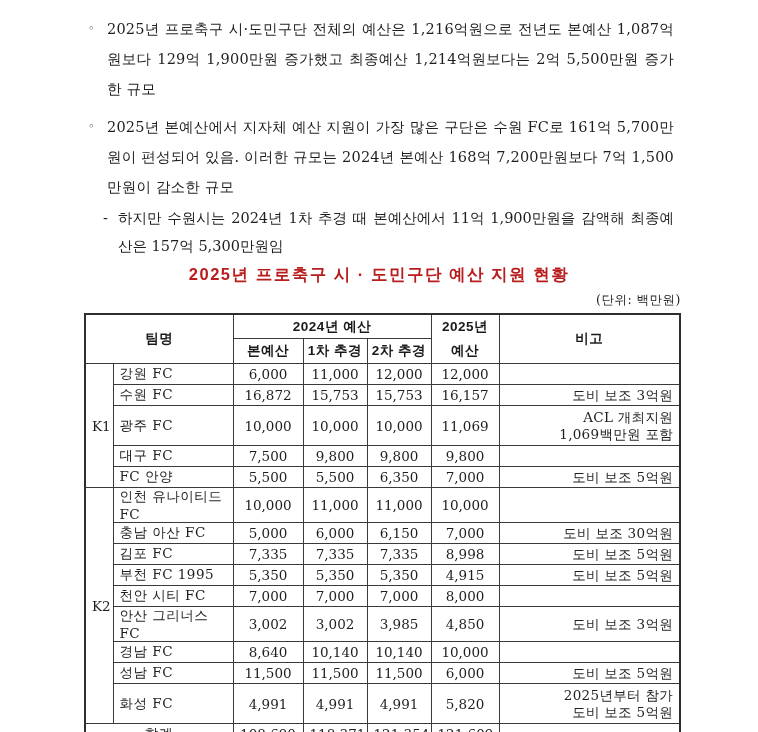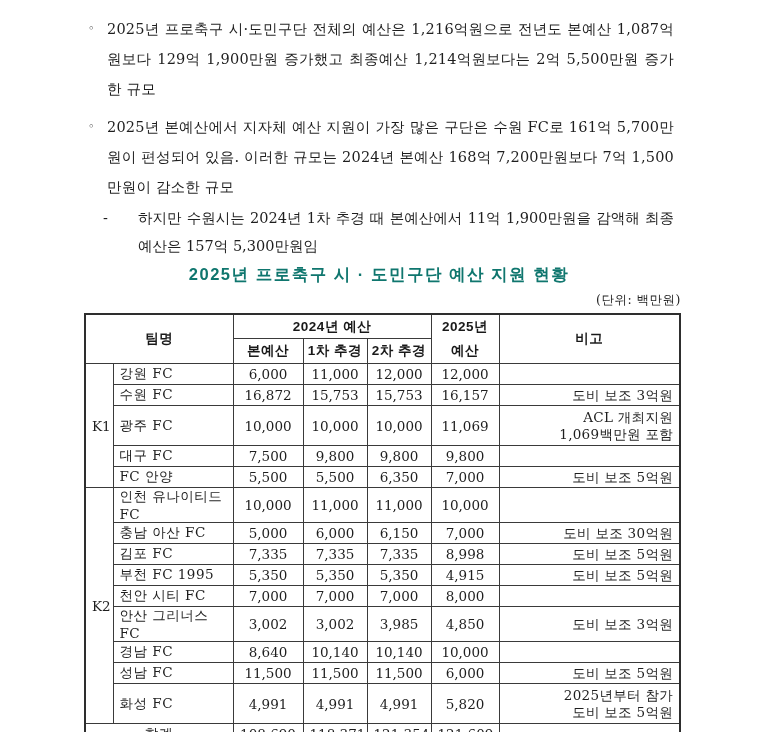--- a/index.html
+++ b/index.html
@@ -20,27 +20,27 @@
   .bullet .marker {
     flex: none; width: 19px; font-size: 11px; line-height: 30px;
     font-family: "DejaVu Sans", sans-serif;
   }
   .bullet .btext { flex: 1; }
   .sub-bullet {
     display: flex; margin: 2px 84px 0 103px;
     font-size: 14.5px; line-height: 28px; text-align: justify;
   }
   .sub-bullet .marker { flex: none; width: 15px; line-height: 28px; }
-  .sub-bullet .btext { flex: 1; margin-left: 20px; }
+  .sub-bullet .btext { flex: 1; }
 
   
   .table-title {
     margin: 4px 40px 6px 40px; text-align: center;
     font-family: "Liberation Sans", "DejaVu Sans", sans-serif;
-    font-weight: 700; font-size: 16.5px; letter-spacing: 1.5px; color: #0f766e;
+    font-weight: 700; font-size: 16.5px; letter-spacing: 1.5px; color: #b91c1c;
   }
   .unit-label {
     text-align: right; margin: 0 77px 4px 0;
     font-size: 12.5px; letter-spacing: 0.5px;
   }
 
   
   table.budget {
     border-collapse: collapse; table-layout: fixed;
     margin-left: 84px; width: 597px;

